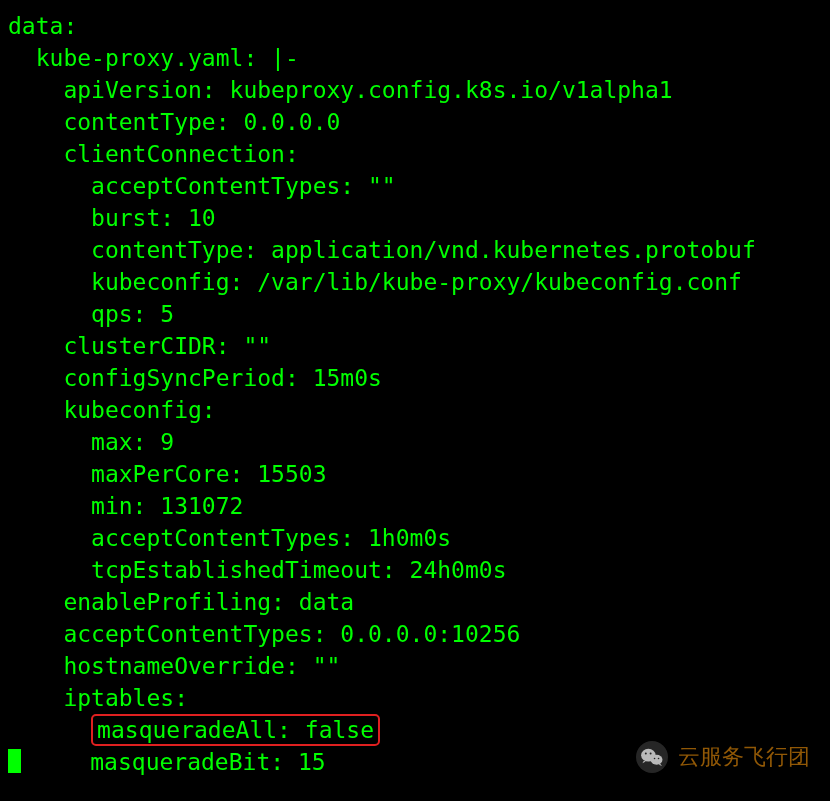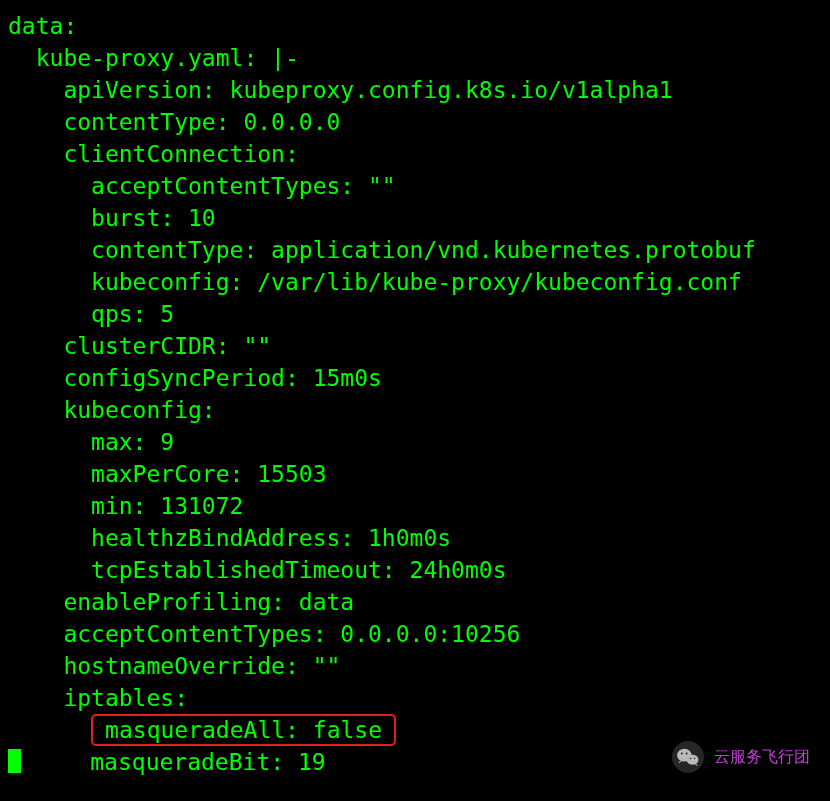--- a/index.html
+++ b/index.html
@@ -17,41 +17,41 @@
     -webkit-font-smoothing: antialiased;
   }
   pre.term {
     margin: 0;
     padding: 10px 8px 0 8px;
     white-space: pre;
   }
   .hl {
     border: 2px solid #e02020;
     border-radius: 5px;
-    padding: 0 12px;
+    padding: 0 4px;
     display: inline-block;
     line-height: 28px;
   }
   .cursor {
     display: inline-block;
     width: 13px;
     height: 24px;
     background: #00ff00;
     vertical-align: -3px;
   }
   .watermark {
     position: absolute;
     right: 20px;
     bottom: 28px;
     display: flex;
     align-items: center;
     gap: 10px;
-    color: #d946ef;
+    color: #a16207;
     font-family: "PingFang SC", "Microsoft YaHei", sans-serif;
-    font-size: 16px;
+    font-size: 22px;
     opacity: 0.9;
   }
   .watermark .bubble {
     width: 32px;
     height: 32px;
     border-radius: 50%;
     background: #2b2b2b;
     display: flex;
     align-items: center;
     justify-content: center;
@@ -70,28 +70,28 @@
 <span>      burst: 10</span>
 <span>      contentType: application/vnd.kubernetes.protobuf</span>
 <span>      kubeconfig: /var/lib/kube-proxy/kubeconfig.conf</span>
 <span>      qps: 5</span>
 <span>    clusterCIDR: ""</span>
 <span>    configSyncPeriod: 15m0s</span>
 <span>    kubeconfig:</span>
 <span>      max: 9</span>
 <span>      maxPerCore: 15503</span>
 <span>      min: 131072</span>
-<span>      healthzBindAddress: 1h0m0s</span>
+<span>      acceptContentTypes: 1h0m0s</span>
 <span>      tcpEstablishedTimeout: 24h0m0s</span>
 <span>    enableProfiling: data</span>
 <span>    acceptContentTypes: 0.0.0.0:10256</span>
 <span>    hostnameOverride: ""</span>
 <span>    iptables:</span>
 <span>      </span><span class="hl">masqueradeAll: false</span>
-<span class="cursor"></span><span>     </span><span>masqueradeBit: 19</span></pre>
+<span class="cursor"></span><span>     </span><span>masqueradeBit: 15</span></pre>
 
 <div class="watermark">
   <span class="bubble">
     <svg width="22" height="20" viewBox="0 0 24 22">
       <ellipse cx="8" cy="9" rx="8" ry="7" fill="#cfcfcf"></ellipse>
       <ellipse cx="17" cy="14" rx="6.5" ry="5.5" fill="#cfcfcf"></ellipse>
       <circle cx="5.2" cy="7.2" r="1.1" fill="#2b2b2b"></circle>
       <circle cx="10.5" cy="7.2" r="1.1" fill="#2b2b2b"></circle>
       <circle cx="14.8" cy="12.6" r="0.9" fill="#2b2b2b"></circle>
       <circle cx="19.2" cy="12.6" r="0.9" fill="#2b2b2b"></circle>

